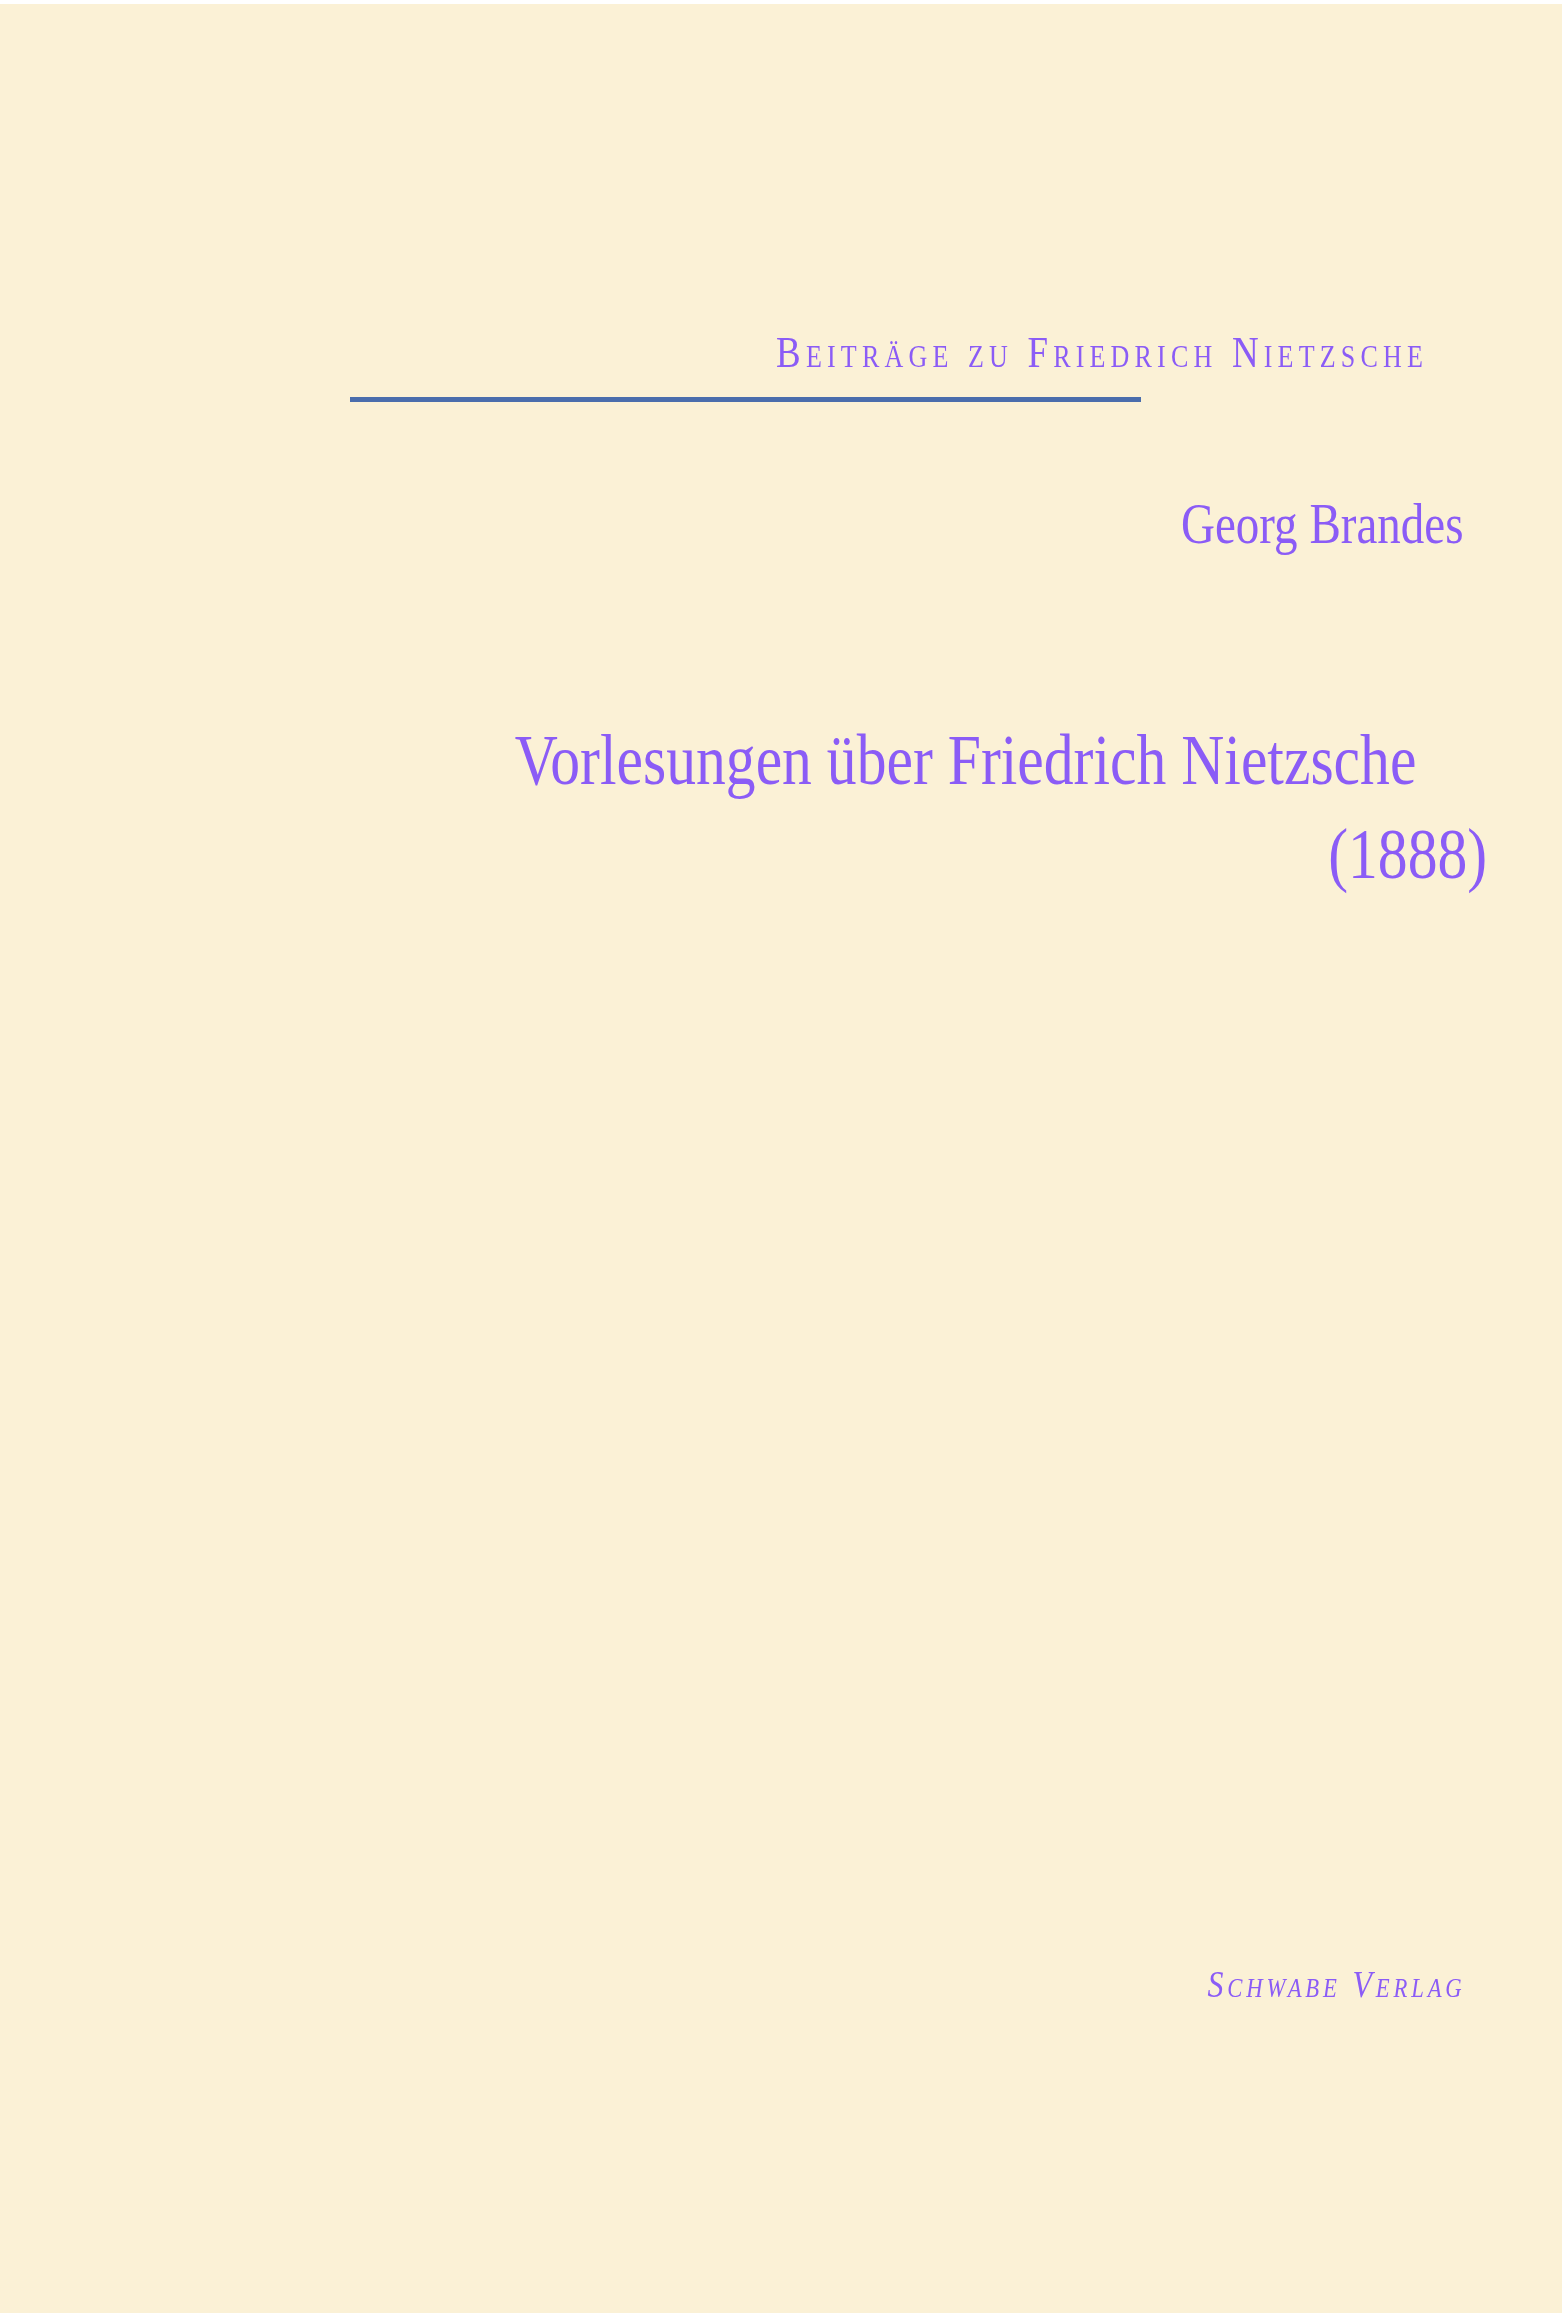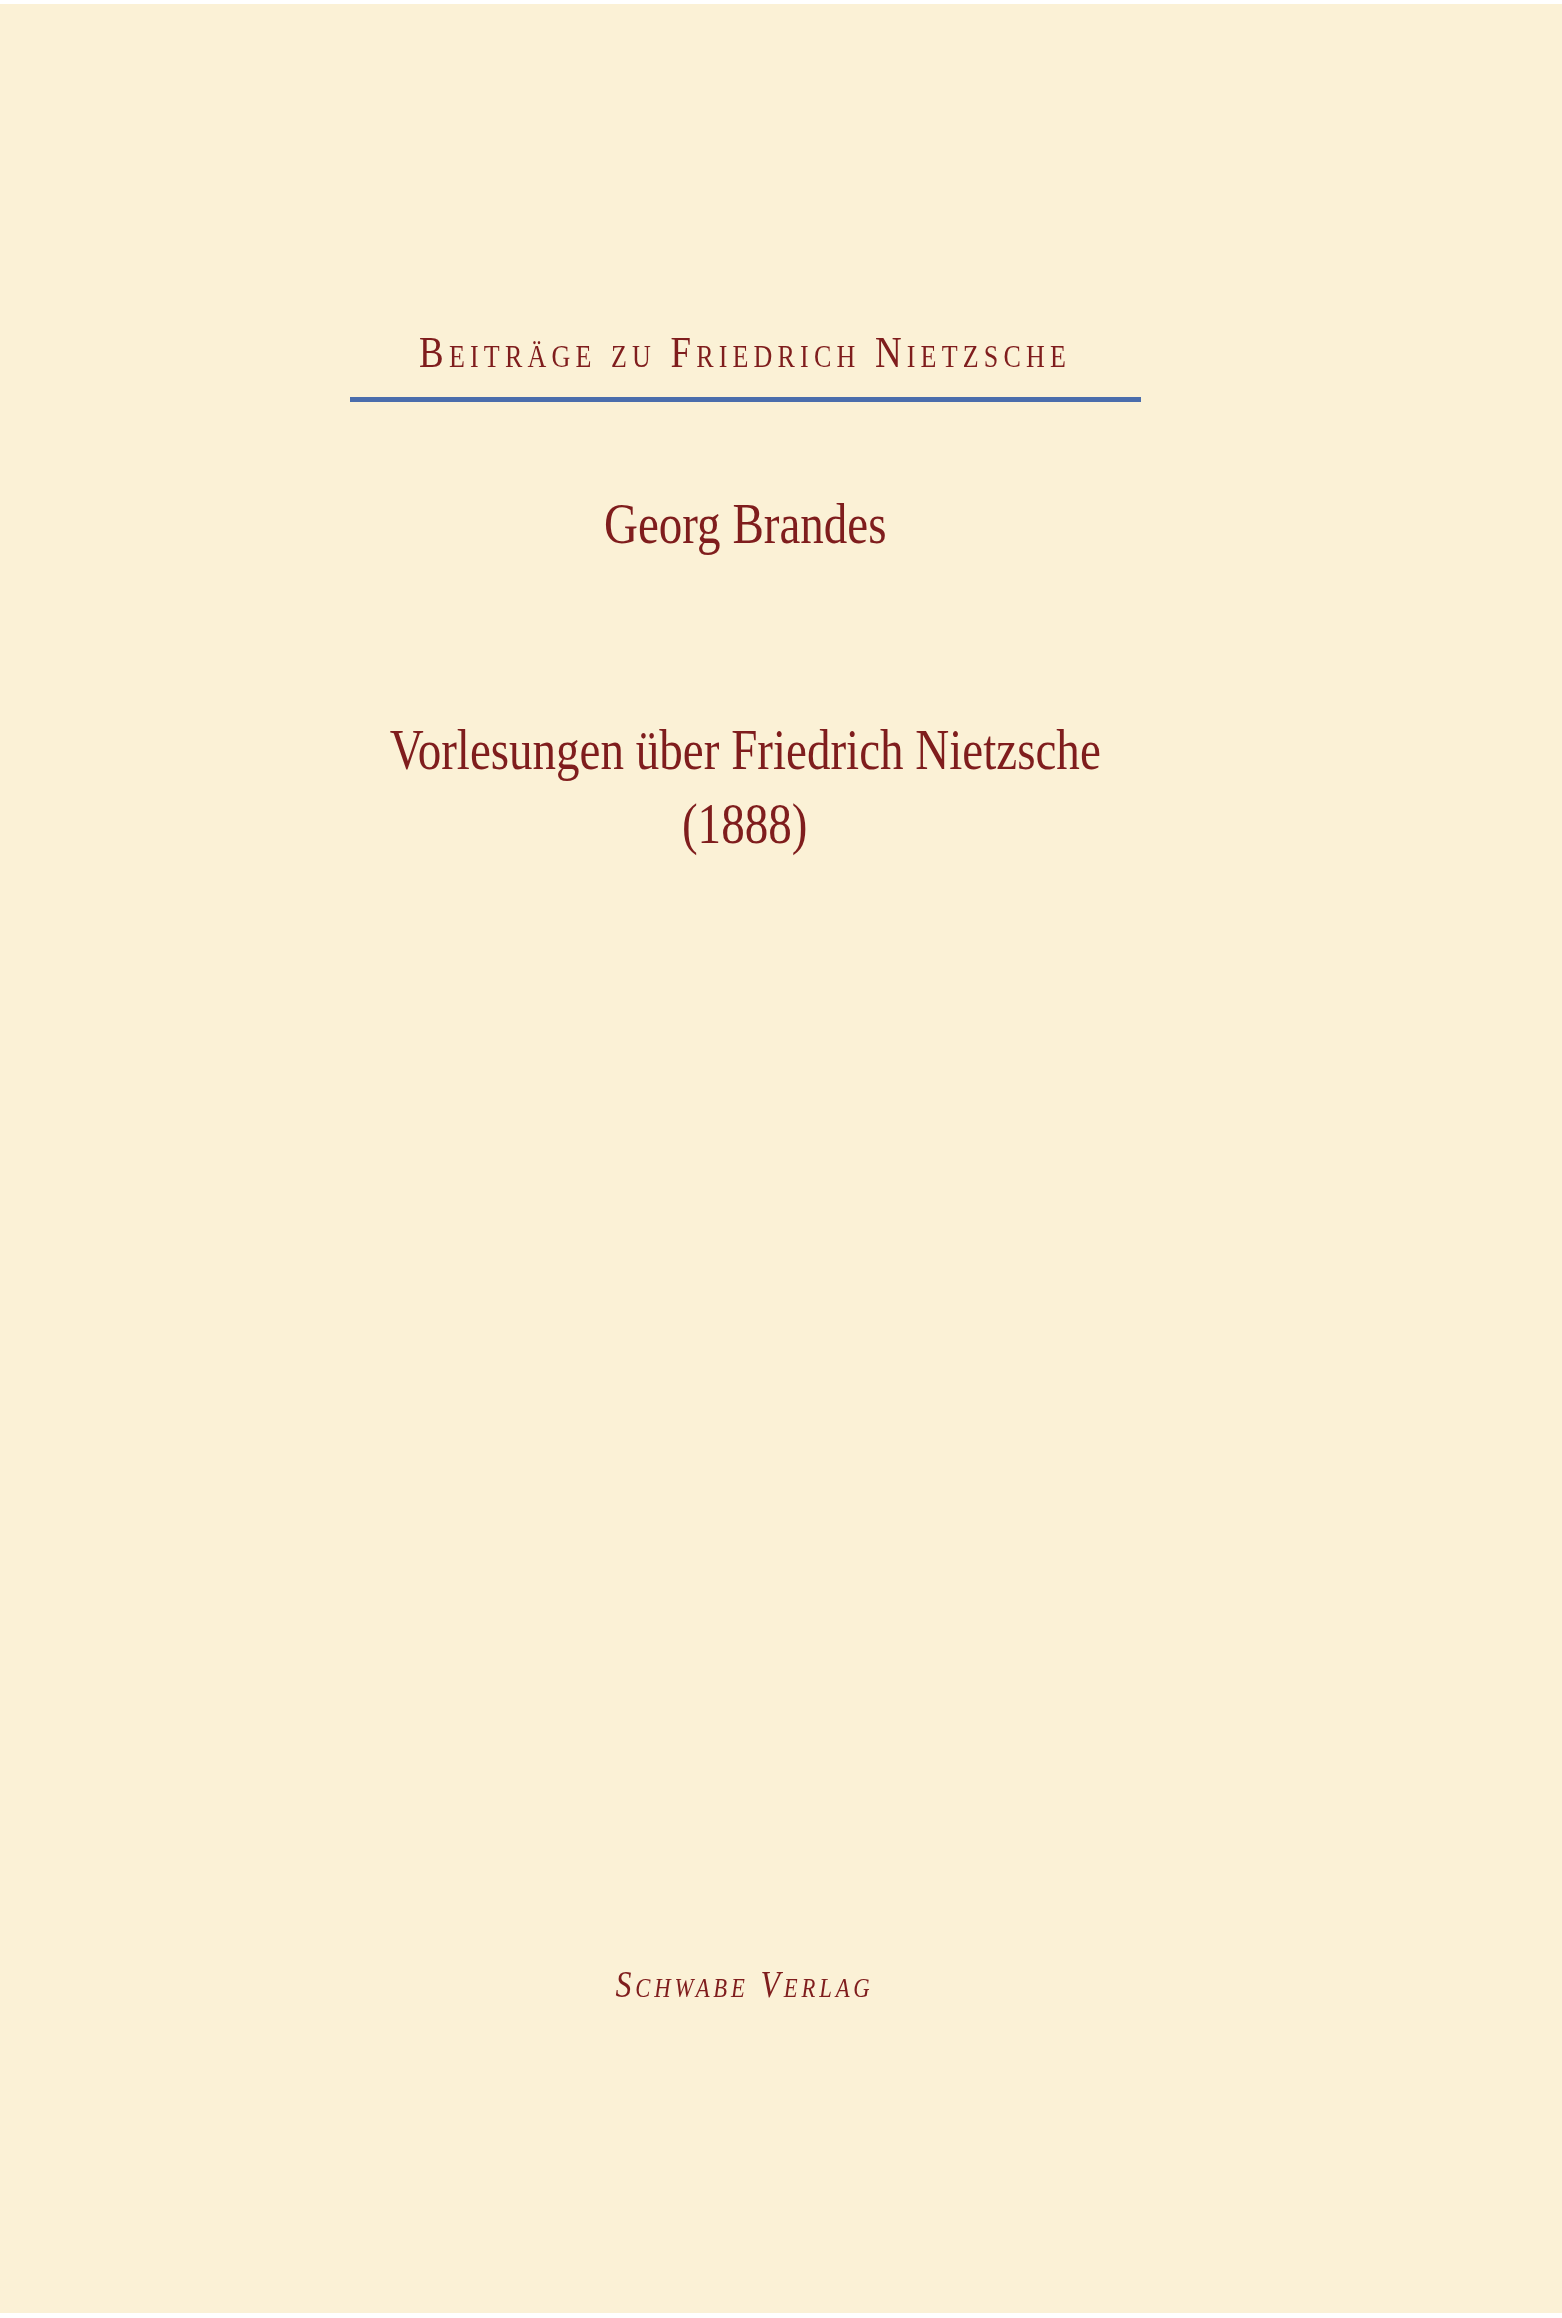--- a/index.html
+++ b/index.html
@@ -25,22 +25,22 @@
     background: #ffffff;
   }
   .edge-strip.top { top: 0; height: 4px; }
   .edge-strip.bottom { bottom: 0; height: 6.5px; }
 
   
   .block {
     position: absolute;
     left: 0;
     width: 1490px;
-    text-align: center;
-    color: #7f1d1d;
+    text-align: right;
+    color: #8b5cf6;
     line-height: 1.25;
     white-space: nowrap;
   }
   
   .narrow {
     display: inline-block;
     transform: scaleX(0.84);
     transform-origin: 50% 50%;
   }
 
@@ -56,22 +56,23 @@
     top: 397px;
     width: 791px;
     height: 4.5px;
     background: #4A6DAC;
   }
   .author {
     top: 489px;
     font-size: 56px;
   }
   .main-title {
-    font-size: 56px;
+    font-size: 71px;
     line-height: 1.32;
+    margin-left: 12px;
   }
   .main-title.first  { top: 714px; }
   .main-title.second { top: 969px; }
   .subtitle {
     top: 1278px;
     font-size: 52px;
   }
   .edition-note {
     top: 1470px;
     font-size: 43px;

